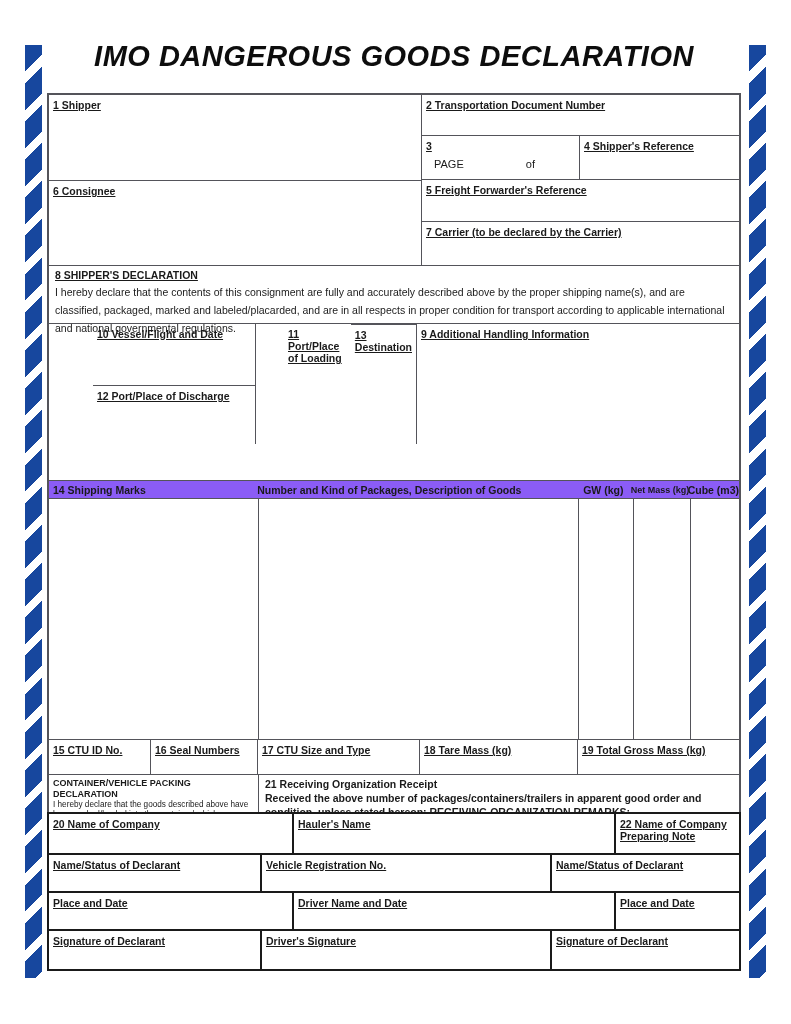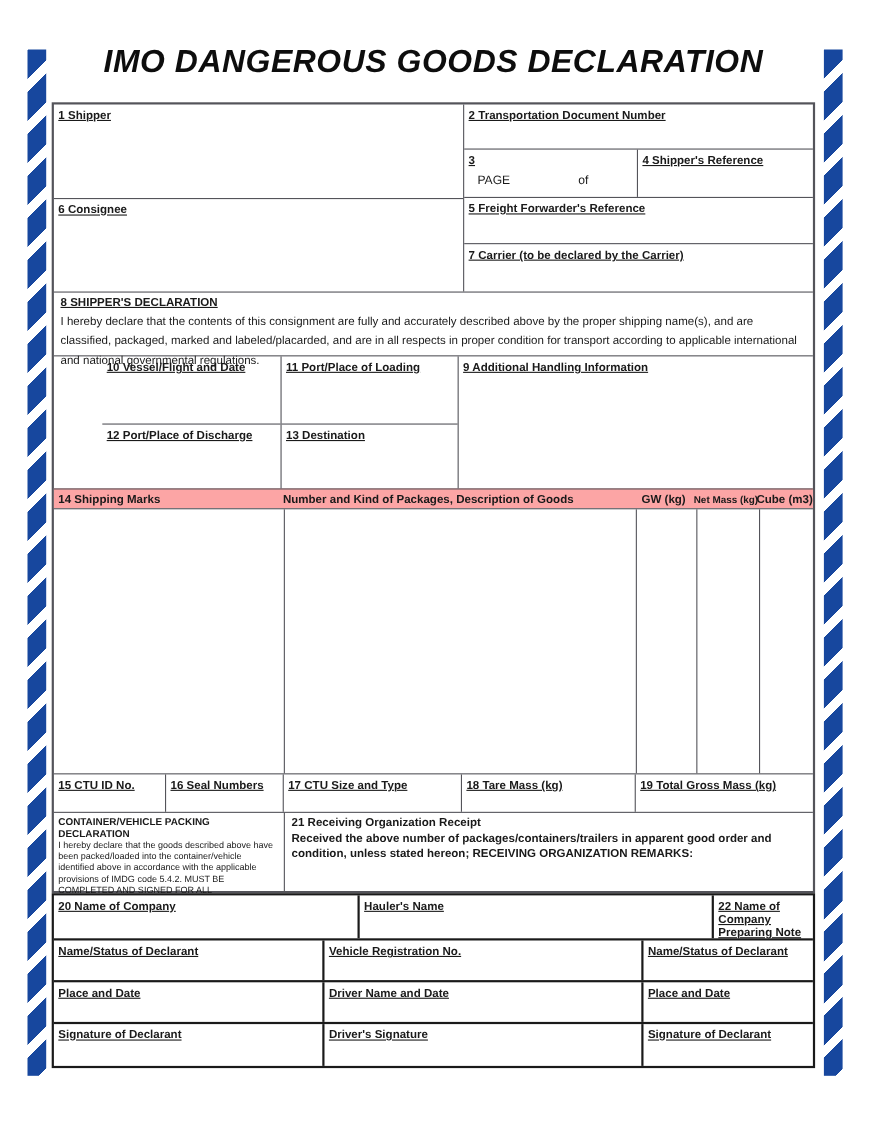--- a/index.html
+++ b/index.html
@@ -39,26 +39,26 @@
   .pageline .of{margin-left:62px;}
   .cell-ref{flex:1;border-left:1px solid var(--line);}
   .cell-ffr{height:42px;border-top:1px solid var(--line);}
   .cell-carrier{flex:1;border-top:1px solid var(--line);}
   
   .band-decl{height:58px;display:block;padding:3px 6px;}
   .decl-body{font-size:10.5px;line-height:18px;margin-top:2px;}
   
   .band-mid{height:121px;}
   .mc1{width:206px;display:flex;flex-direction:column;padding-left:44px;}
-  .mc2{width:161px;border-left:1px solid var(--line);display:flex;flex-direction:column;}
+  .mc2{width:161px;border-left:1px solid var(--line);display:flex;flex-direction:row;padding-left:28px;}
   .mc3{flex:1;border-left:1px solid var(--line);}
   .mrow-top{height:61px;}
   .mrow-bot{flex:1;border-top:1px solid var(--line);}
   
-  .band-goodshdr{height:18px;background:#fca5a5;align-items:center;}
+  .band-goodshdr{height:18px;background:#8b5cf6;align-items:center;margin-top:36px;}
   .gh{font-weight:bold;font-size:10.5px;white-space:nowrap;}
   .gh1{width:209px;padding-left:4px;}
   .gh2{width:320px;}
   .gh3{width:55px;text-align:center;}
   .gh4{width:57px;text-align:center;font-size:9px;}
   .gh5{flex:1;text-align:center;}
   
   .band-goodsbody{height:241px;}
   .gb{border-left:1px solid var(--line);}
   .gb1{width:209px;border-left:none;}
@@ -79,24 +79,24 @@
   .cert-cell{width:209px;padding:3px 4px;}
   .cert-title{font-weight:bold;font-size:9px;line-height:10.5px;}
   .cert-body{font-size:8.2px;line-height:10.2px;margin-top:1px;}
   .receipt-cell{flex:1;border-left:1px solid var(--line);padding:3px 6px;}
   .receipt-title{font-weight:bold;font-size:10.5px;line-height:13px;}
   .receipt-body{font-weight:bold;font-size:10.5px;line-height:14px;}
   
   .sig-table{position:absolute;top:812px;left:47px;width:694px;border:2px solid var(--heavy);background:#fff;}
   .sig-row{display:flex;border-top:2px solid var(--heavy);}
   .sig-row:first-child{border-top:none;}
-  .sig-r1{height:39px;gap:32px;}.sig-r2{height:38px;}.sig-r3{height:38px;}.sig-r4{height:40px;}
+  .sig-r1{height:39px;gap:32px;}.sig-r2{height:38px;}.sig-r3{height:38px;gap:32px;}.sig-r4{height:40px;}
   .sig-cell{border-left:2px solid var(--heavy);}
   .sig-c1{width:211px;border-left:none;}
-  .sig-c2{width:290px;margin-left:33px;}
+  .sig-c2{width:290px;}
   .sig-c3{flex:1;}
 </style>
 </head>
 <body>
 
 <div class="page">
 
   <div class="stripe stripe-left"></div>
   <div class="stripe stripe-right"></div>
 

